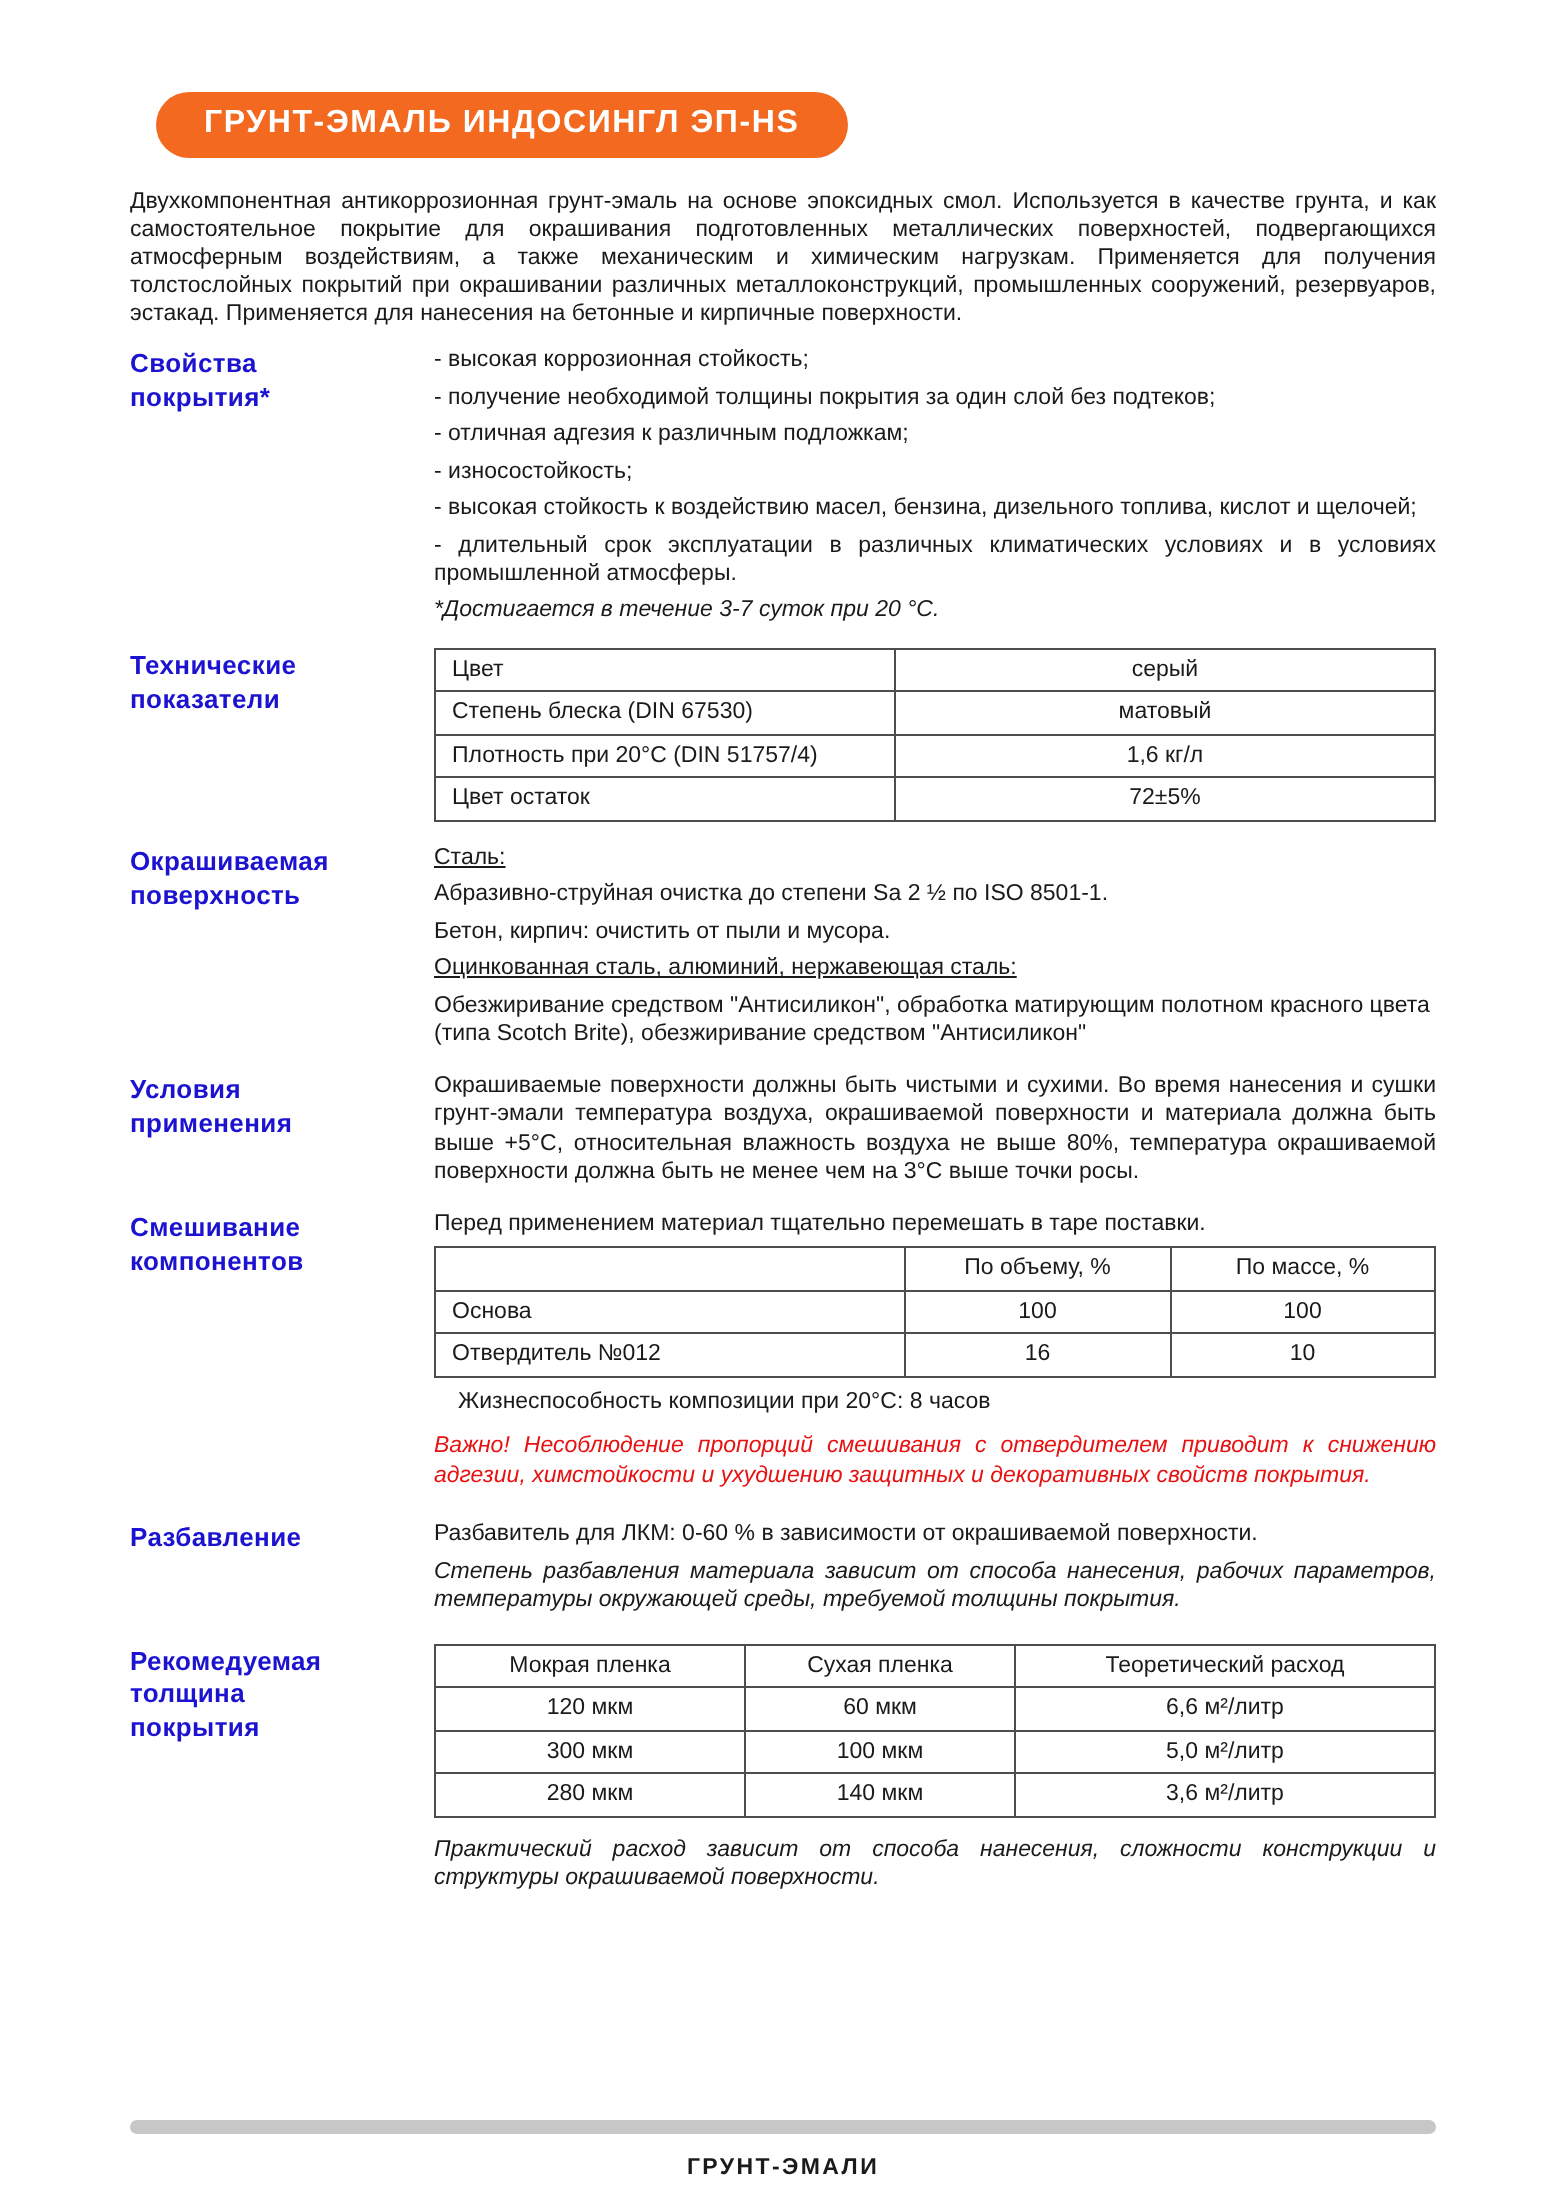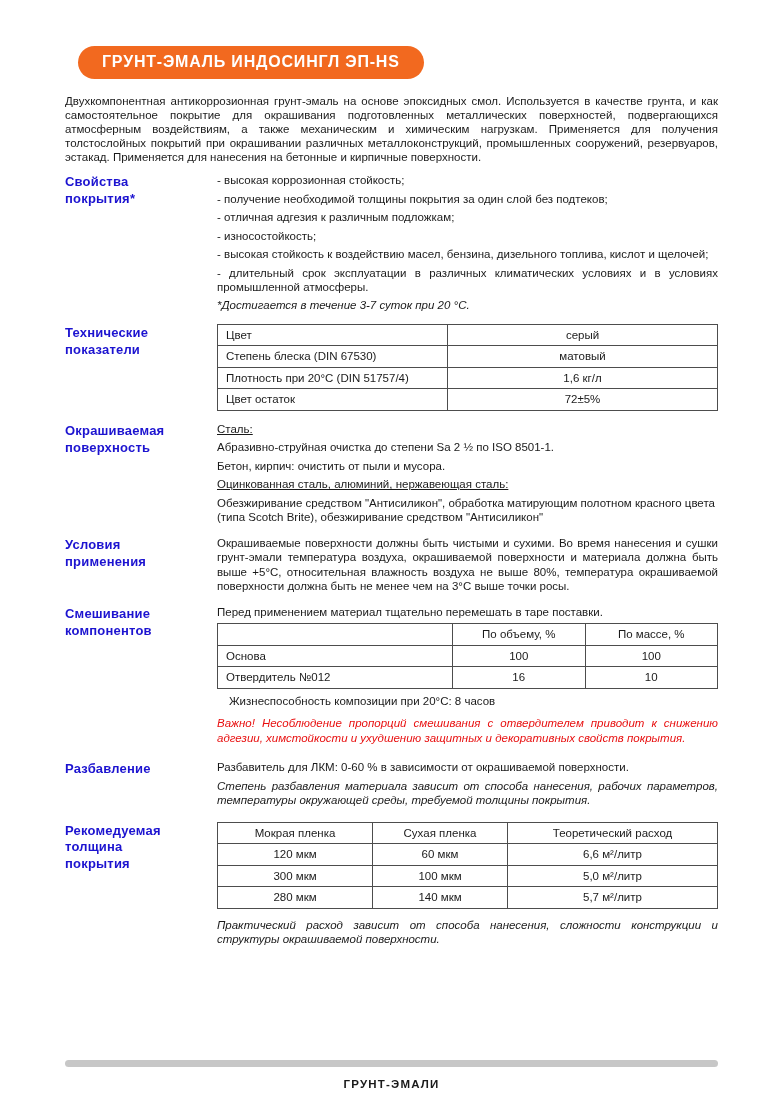--- a/index.html
+++ b/index.html
@@ -231,21 +231,21 @@
           <td class="center">6,6 м²/литр</td>
         </tr>
         <tr>
           <td class="center">300 мкм</td>
           <td class="center">100 мкм</td>
           <td class="center">5,0 м²/литр</td>
         </tr>
         <tr>
           <td class="center">280 мкм</td>
           <td class="center">140 мкм</td>
-          <td class="center">5,7 м²/литр</td>
+          <td class="center">3,6 м²/литр</td>
         </tr>
       </tbody>
         </table>
       <p class="italic" style="margin-top:9px">Практический расход зависит от способа нанесения, сложности конструкции и структуры окрашиваемой поверхности.</p>
     </div>
   </div>
 
 </div>
 
 <div class="footer">

